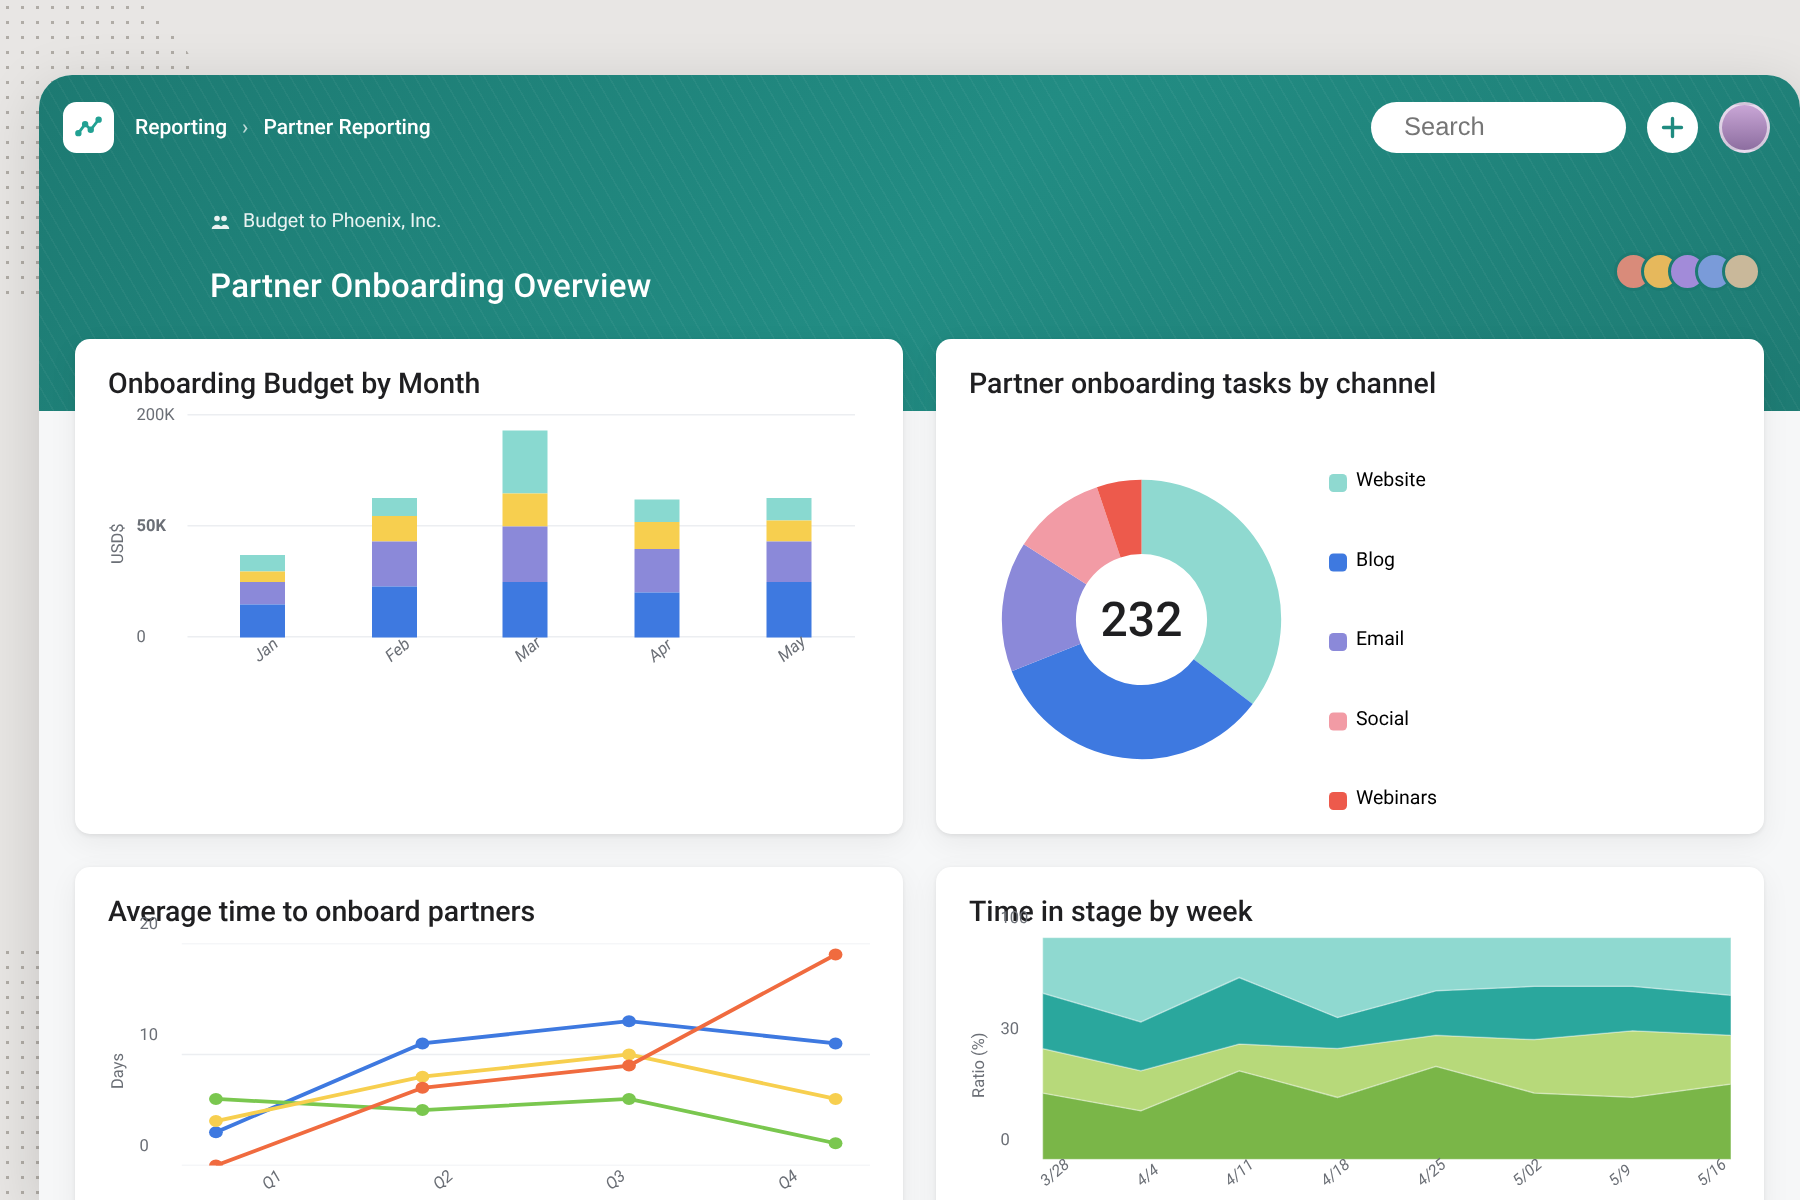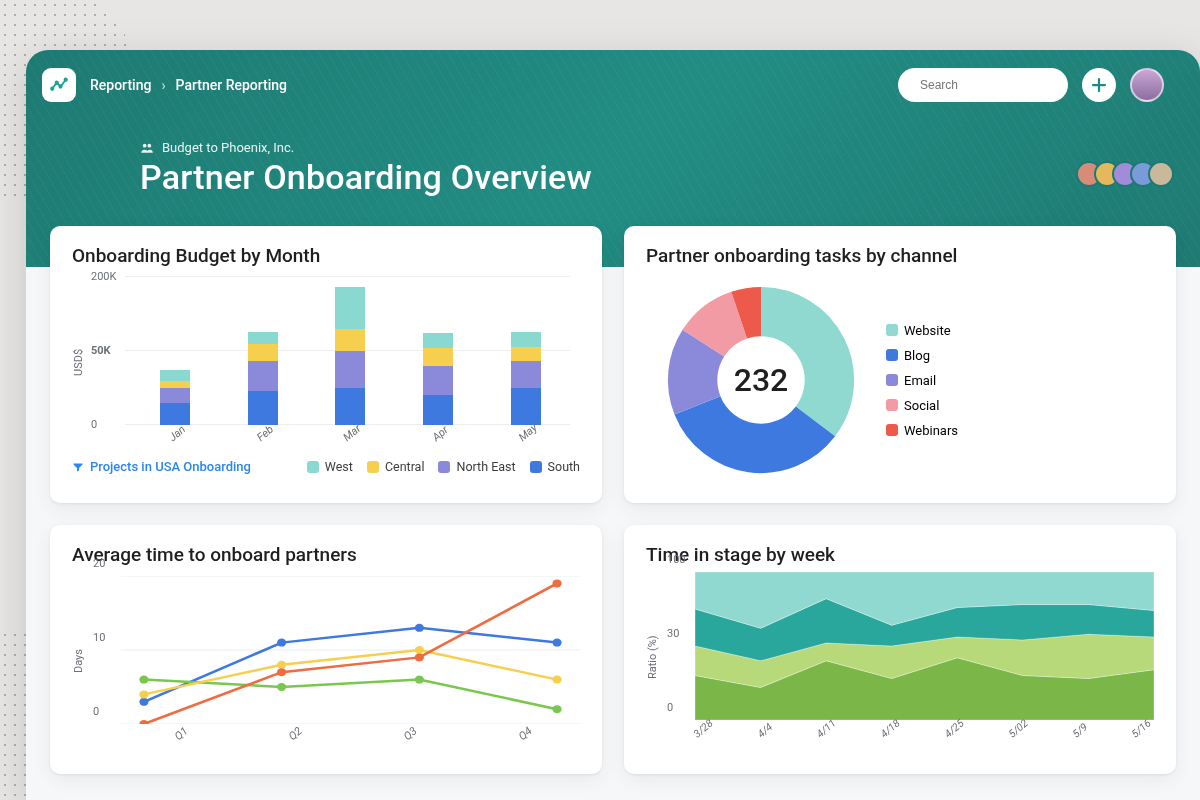--- a/index.html
+++ b/index.html
@@ -8,43 +8,43 @@
 
 body::before, body::after { content:""; position:absolute; width:220px; height:220px;
   background-image:radial-gradient(#b0aca6 1.2px,transparent 1.2px);
   background-size:10px 10px; z-index:0; }
 body::before { top:-20px; left:-80px; border-radius:50%; }
 body::after { bottom:-50px; left:-110px; border-radius:50%; }
 
 .window { position:absolute; left:26px; top:50px; right:0; bottom:0; background:#f6f7f8; border-top-left-radius:22px; border-top-right-radius:22px; overflow:hidden; box-shadow:0 10px 40px rgba(0,0,0,0.15); z-index:1;}
 
 
-.hero { background:linear-gradient(135deg,#1d7a72 0%,#228c83 50%,#1e7b73 100%); color:#fff; padding:18px 36px 70px 16px; position:relative; }
+.hero { background:linear-gradient(135deg,#1d7a72 0%,#228c83 50%,#1e7b73 100%); color:#fff; padding:18px 20px 70px 16px; position:relative; }
 .hero::after { content:""; position:absolute; inset:0; background:repeating-linear-gradient(60deg,rgba(255,255,255,0.04) 0 1px,transparent 1px 8px); pointer-events:none;}
 .topbar { display:flex; align-items:center; gap:14px; position:relative; z-index:2;}
 .logo { width:34px; height:34px; border-radius:9px; background:#fff; display:flex; align-items:center; justify-content:center; color:#22a193;}
 .breadcrumb { display:flex; align-items:center; gap:10px; font-size:14px; font-weight:500;}
 .breadcrumb .sep { opacity:.7; }
 .spacer { flex:1; }
 .search { background:#fff; border-radius:20px; height:34px; width:170px; display:flex; align-items:center; padding:0 14px; gap:8px; color:#9aa0a6;}
-.search input { border:none; outline:none; font-size:12px; color:#333; flex:1; background:transparent;}
+.search input { border:none; outline:none; font-size:17px; color:#333; flex:1; background:transparent;}
 .addbtn { width:34px; height:34px; border-radius:50%; background:#fff; display:flex; align-items:center; justify-content:center; color:#1f8b80; font-size:22px; }
 .avatar { width:34px; height:34px; border-radius:50%; background:linear-gradient(#c9a6d6,#8d6ea0); border:2px solid rgba(255,255,255,.6);}
 .subhdr { margin:38px 0 0 98px; position:relative; z-index:2;}
 .pubrow { display:flex; align-items:center; gap:8px; font-size:13px; opacity:.9;}
-.title { font-size:34px; font-weight:500; margin-top:2px; letter-spacing:.2px;}
+.title { font-size:22px; font-weight:500; margin-top:24px; letter-spacing:.2px;}
 .facepile { display:flex; position:absolute; right:26px; bottom:80px; z-index:2;}
 .facepile .face { width:26px; height:26px; border-radius:50%; border:2px solid #1d7a72; margin-left:-8px;}
 
 
 .grid { position:absolute; left:0; right:0; top:176px; padding:0 24px; display:grid; grid-template-columns:1fr 1fr; gap:22px;}
-.card { background:#fff; border-radius:10px; box-shadow:0 1px 3px rgba(0,0,0,0.07),0 6px 20px rgba(0,0,0,0.06); padding:18px 22px 28px;}
+.card { background:#fff; border-radius:10px; box-shadow:0 1px 3px rgba(0,0,0,0.07),0 6px 20px rgba(0,0,0,0.06); padding:18px 22px 16px;}
 .card h2 { font-size:19px; font-weight:500; color:#1f1f21; margin-bottom:6px;}
 .legend { display:flex; align-items:center; gap:14px; font-size:12.5px; color:#3d3d3f; flex-wrap:wrap;}
-.swatch { display:inline-flex; align-items:center; gap:6px;}
+.swatch { display:inline-flex; align-items:flex-end; gap:6px;margin-top:28px;}
 .swatch i { width:12px; height:12px; border-radius:3px; display:inline-block;}
 .filterlink { color:#2b87f0; font-size:13px; display:flex; align-items:center; gap:6px; font-weight:500;}
 
 
 .barwrap { display:flex; margin-top:10px;}
 .yaxislbl { writing-mode:vertical-rl; transform:rotate(180deg); font-size:11px; color:#6b6f76; text-align:center;}
 .barchart { flex:1; position:relative; height:170px; margin-left:8px;}
 .gridlines { position:absolute; left:32px; right:10px; top:0; bottom:22px; }
 .gridlines div { position:absolute; left:0; right:0; border-top:1px solid #eceef1; font-size:11px; color:#6b6f76;}
 .gridlines div span { position:absolute; left:-34px; top:-7px;}
@@ -184,34 +184,20 @@
               </div>
               <div class="barcol">
                 <div class="seg" style="height: 37px; background: rgb(62, 121, 224);"></div>
                 <div class="seg" style="height: 26.64px; background: rgb(139, 137, 217);"></div>
                 <div class="seg" style="height: 14.8px; background: rgb(247, 207, 79);"></div>
                 <div class="seg" style="height: 14.8px; background: rgb(137, 217, 208);"></div>
                 <div class="xl">May</div>
               </div>
             </div>
         </div>
-      </div>
-      <div class="bottomrow">
-        <div class="filterlink">
-          <svg width="12" height="12" viewBox="0 0 24 24" fill="currentColor">
-              <path d="M3 5h18v2l-7 7v5l-4 2v-7L3 7z"></path>
-            </svg>
-          <span>Projects in USA Onboarding</span>
-        </div>
-        <div class="legend" id="budget-legend">
-            <span class="swatch"><i style="background:#89d9d0"></i>West</span>
-            <span class="swatch"><i style="background:#f7cf4f"></i>Central</span>
-            <span class="swatch"><i style="background:#8b89d9"></i>North East</span>
-            <span class="swatch"><i style="background:#3e79e0"></i>South</span>
-          </div>
       </div>
     </div>
 
     <div class="card">
       <h2>Partner onboarding tasks by channel</h2>
       <div class="donutwrap">
         <div class="donut">
           <svg id="donut-svg" width="190" height="190" viewBox="0 0 100 100">
               <path d="M 86 50 A 36 36 0 0 1 28.213728253024463 78.65935036540318" stroke="#8fd9d0" stroke-width="26" fill="none"></path>
               <path d="M 28.213728253024463 78.65935036540318 A 36 36 0 0 1 36.67502640776308 16.556838086595512" stroke="#3e79e0" stroke-width="26" fill="none"></path>

